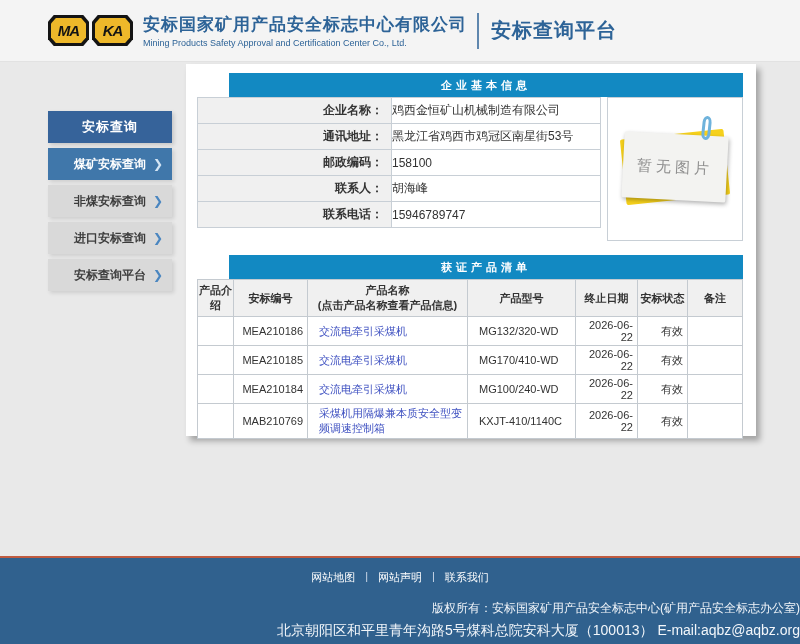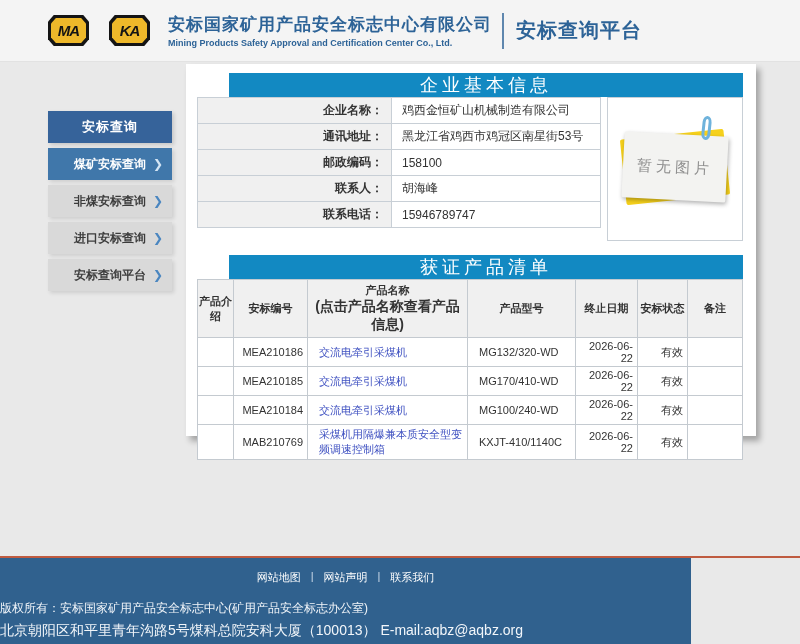--- a/index.html
+++ b/index.html
@@ -6,33 +6,33 @@
   html,body { width:800px; height:644px; }
   body {
     font-family:"Liberation Sans","DejaVu Sans",sans-serif;
     background:#e9e9e9; overflow:hidden; position:relative;
   }
   
   .top-header {
     height:62px; background:#f4f4f4; display:flex; align-items:center;
     padding-left:48px; border-bottom:1px solid #e2e2e2;
   }
-  .logo { display:flex; gap:20px; margin-right:18px; }
+  .logo { display:flex; gap:3px; margin-right:10px; }
   .badge-outer {
     width:41px; height:31px; background:#141414; display:flex; align-items:center; justify-content:center;
     clip-path:polygon(14% 0,86% 0,100% 22%,100% 78%,86% 100%,14% 100%,0 78%,0 22%);
   }
   .badge-inner {
     width:35px; height:25px; background:#eeb82a; display:flex; align-items:center; justify-content:center;
     clip-path:polygon(14% 0,86% 0,100% 22%,100% 78%,86% 100%,14% 100%,0 78%,0 22%);
     font-weight:bold; font-style:italic; font-size:15px; color:#141414; letter-spacing:-1px;
   }
   .org-names { display:flex; flex-direction:column; }
   .org-cn { color:#2d6397; font-size:17px; font-weight:bold; letter-spacing:1px; }
-  .org-en { color:#2d6397; font-size:9px; font-weight:bold; margin-top:2px; }
+  .org-en { color:#2d6397; font-size:9px; font-weight:normal; margin-top:2px; }
   .header-divider { width:2px; height:36px; background:#2d6397; opacity:.75; margin:0 12px 0 10px; }
   .platform-title { color:#2d6397; font-size:20px; font-weight:bold; letter-spacing:1px; }
 
   
   .main { position:relative; height:494px; }
   .sidebar {
     position:absolute; left:48px; top:8px; width:124px;
   }
   .sidebar-title {
     height:32px; line-height:32px; background:#36639a; color:#fff;
@@ -52,31 +52,31 @@
   .sidebar-item.active { background:#4077aa; color:#fff; }
   .sidebar-item.active .chev { color:#d5e6f5; }
 
   .content-panel {
     position:absolute; left:186px; top:2px; width:570px; height:372px;
     background:#fff; box-shadow:4px 5px 6px rgba(0,0,0,.3);
     padding:9px 13px 0 11px;
   }
   .section-bar {
     height:24px; line-height:24px; background:#1289c2; color:#fff;
-    text-align:center; font-size:18px; font-weight:normal; letter-spacing:4px;margin-left:32px;
+    text-align:center; font-size:11px; font-weight:bold; letter-spacing:4px;margin-left:32px;
   }
   .info-row { display:flex; margin-top:0; height:144px; }
   table { border-collapse:collapse; }
   .info-table { width:404px; height:130px; }
   .info-table td { border:1px solid #c8cfd6; font-size:12px; height:26px; }
   .info-table .lbl {
     width:194px; background:#f0f0f0; text-align:right; font-weight:bold;
     color:#333; padding-right:8px;
   }
-  .info-table .val { padding-left:10px; color:#333; }
+  .info-table .val { color:#333; }
 
   .img-box {
     width:136px; height:144px; margin-left:6px; border:1px solid #c8cfd6;
     position:relative; background:#fff;
   }
   .noimg-wrap { position:absolute; left:15px; top:36px; width:104px; height:66px; }
   .card-yellow { position:absolute; inset:0; background:#f6d11c; transform:rotate(-6deg); border-radius:2px; }
   .card-gray {
     position:absolute; inset:0; background:#f3f3f1; transform:rotate(3deg);
     box-shadow:1px 2px 4px rgba(0,0,0,.3); border-radius:2px;
@@ -87,28 +87,28 @@
     position:absolute; top:-18px; right:16px; width:9px; height:24px;
     border:3px solid #6fb3dc; border-radius:5px/7px; transform:rotate(6deg); z-index:2;
   }
 
   .products-bar { margin-top:14px; }
   .products-table { width:100%; margin-top:0; table-layout:fixed; }
   .products-table th, .products-table td { border:1px solid #c4cad0; font-size:11px; color:#333; }
   .products-table th { background:#f0f0f0; font-weight:bold; padding:3px 1px; height:34px; }
   .products-table td { height:23px; padding:2px 4px; text-align:right; background:#fff; }
   .products-table td.l { text-align:left; padding-left:11px; }
-  .name-hint { font-size:14px; }
+  .name-hint { font-size:11px; }
   .prod-link { color:#3f51c1; text-decoration:none; cursor:pointer; }
 
   
   .footer-rule { position:absolute; left:0; top:556px; width:800px; height:2px; background:#bf5b40; }
   .footer {
-    position:absolute; left:0; top:558px; width:691px; height:86px;
-    background:#30618e; color:#f2f6fa; text-align:left;
+    position:absolute; left:0; top:558px; width:800px; height:86px;
+    background:#30618e; color:#f2f6fa; text-align:right;
   }
   .footer-links { padding-top:12px; font-size:11px; display:flex; justify-content:center; gap:10px; }
   .footer-links a { color:#fff; text-decoration:none; cursor:pointer; }
   .footer-sep { color:#cfdceb; }
   .footer-line1 { margin-top:15px; font-size:12px; }
   .footer-line2 { margin-top:5px; font-size:14px; }
   .footer-line3 { margin-top:4px; font-size:11px; }
 </style>
 </head>
 <body>

